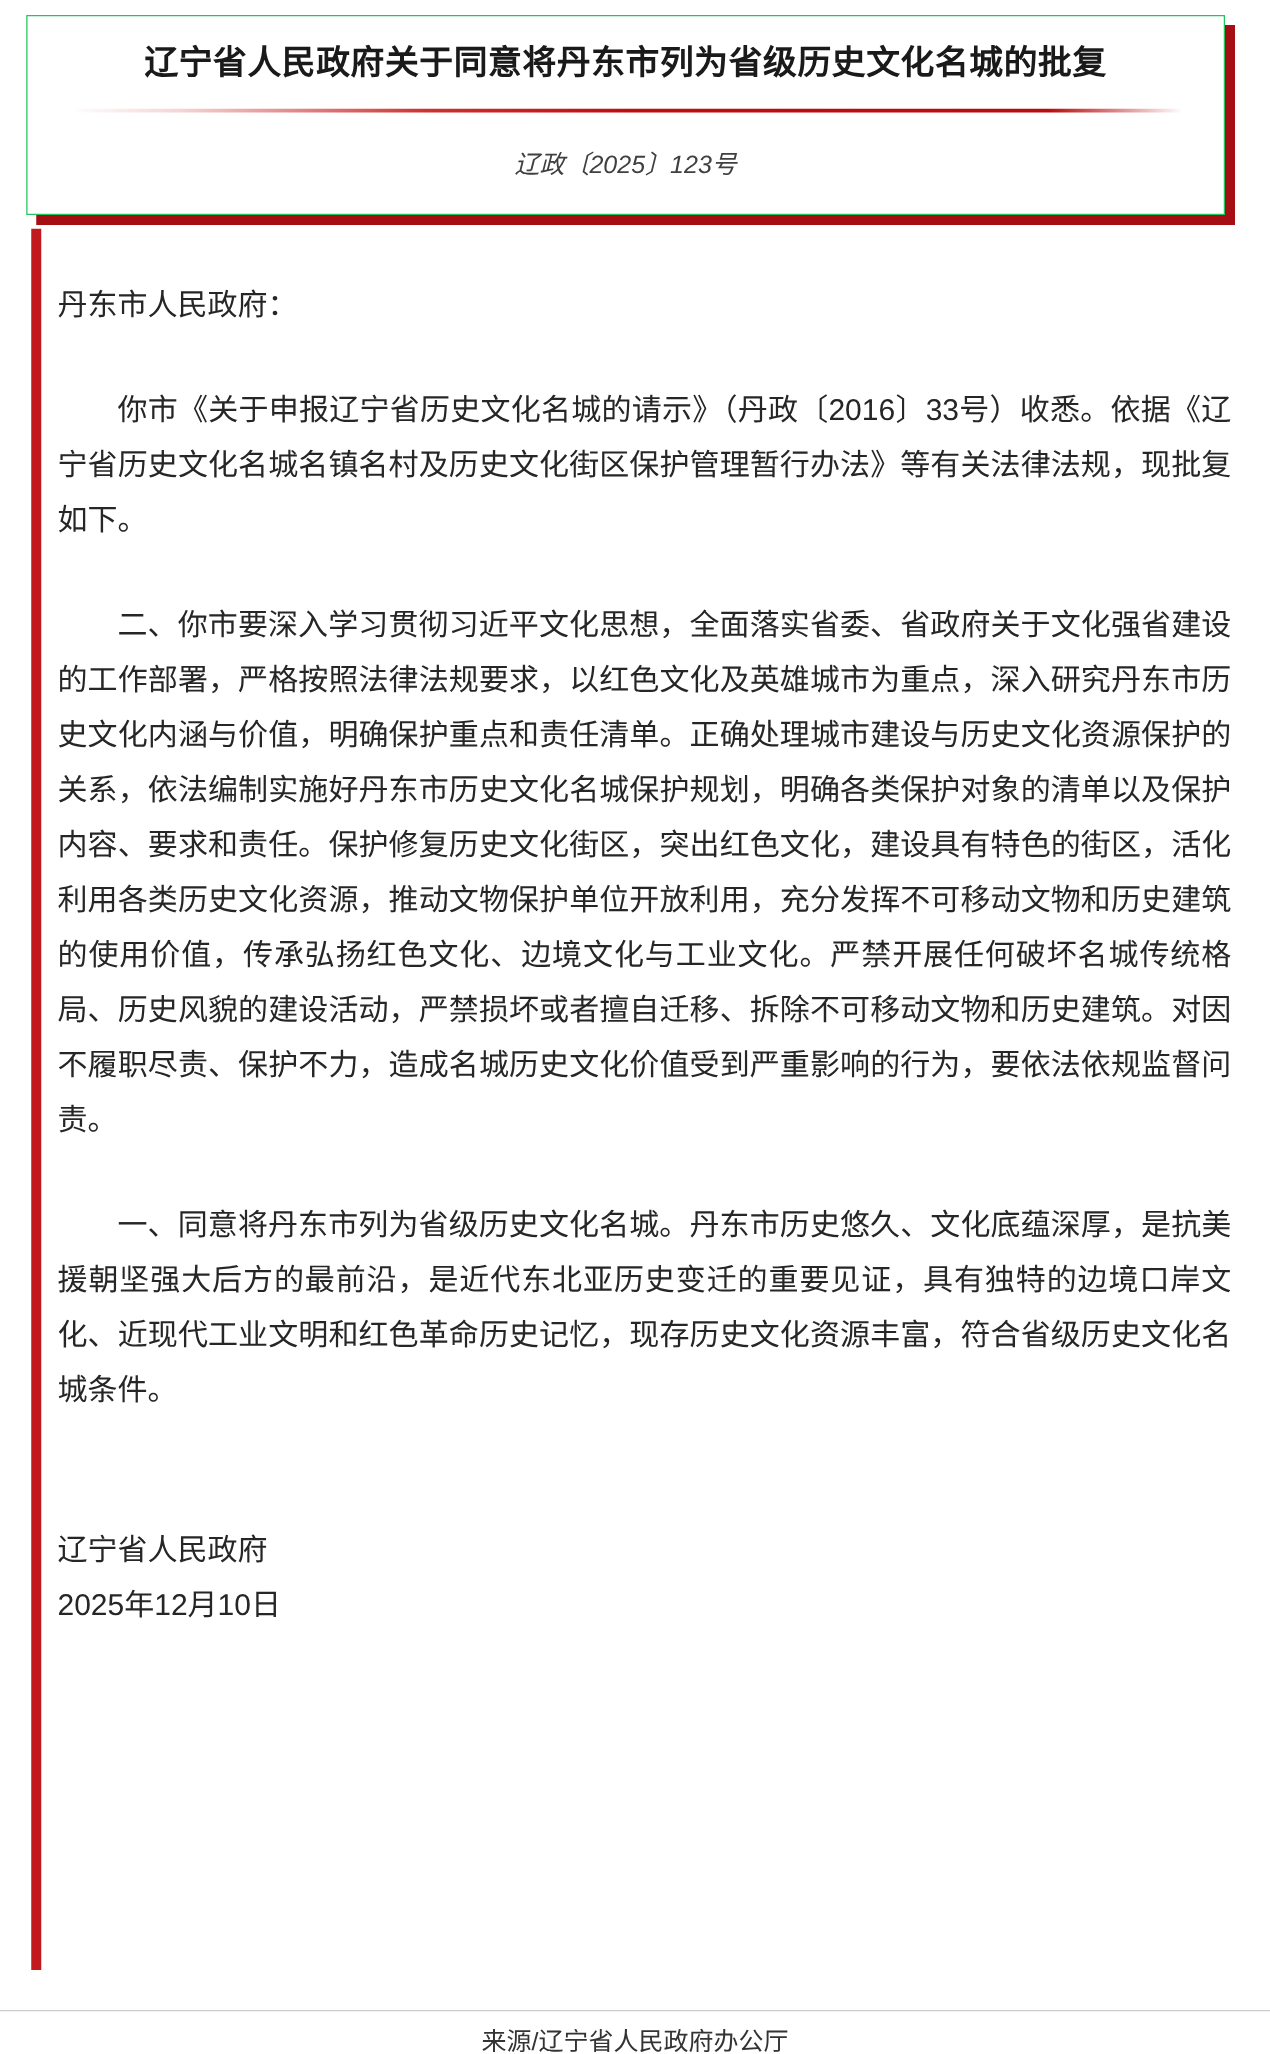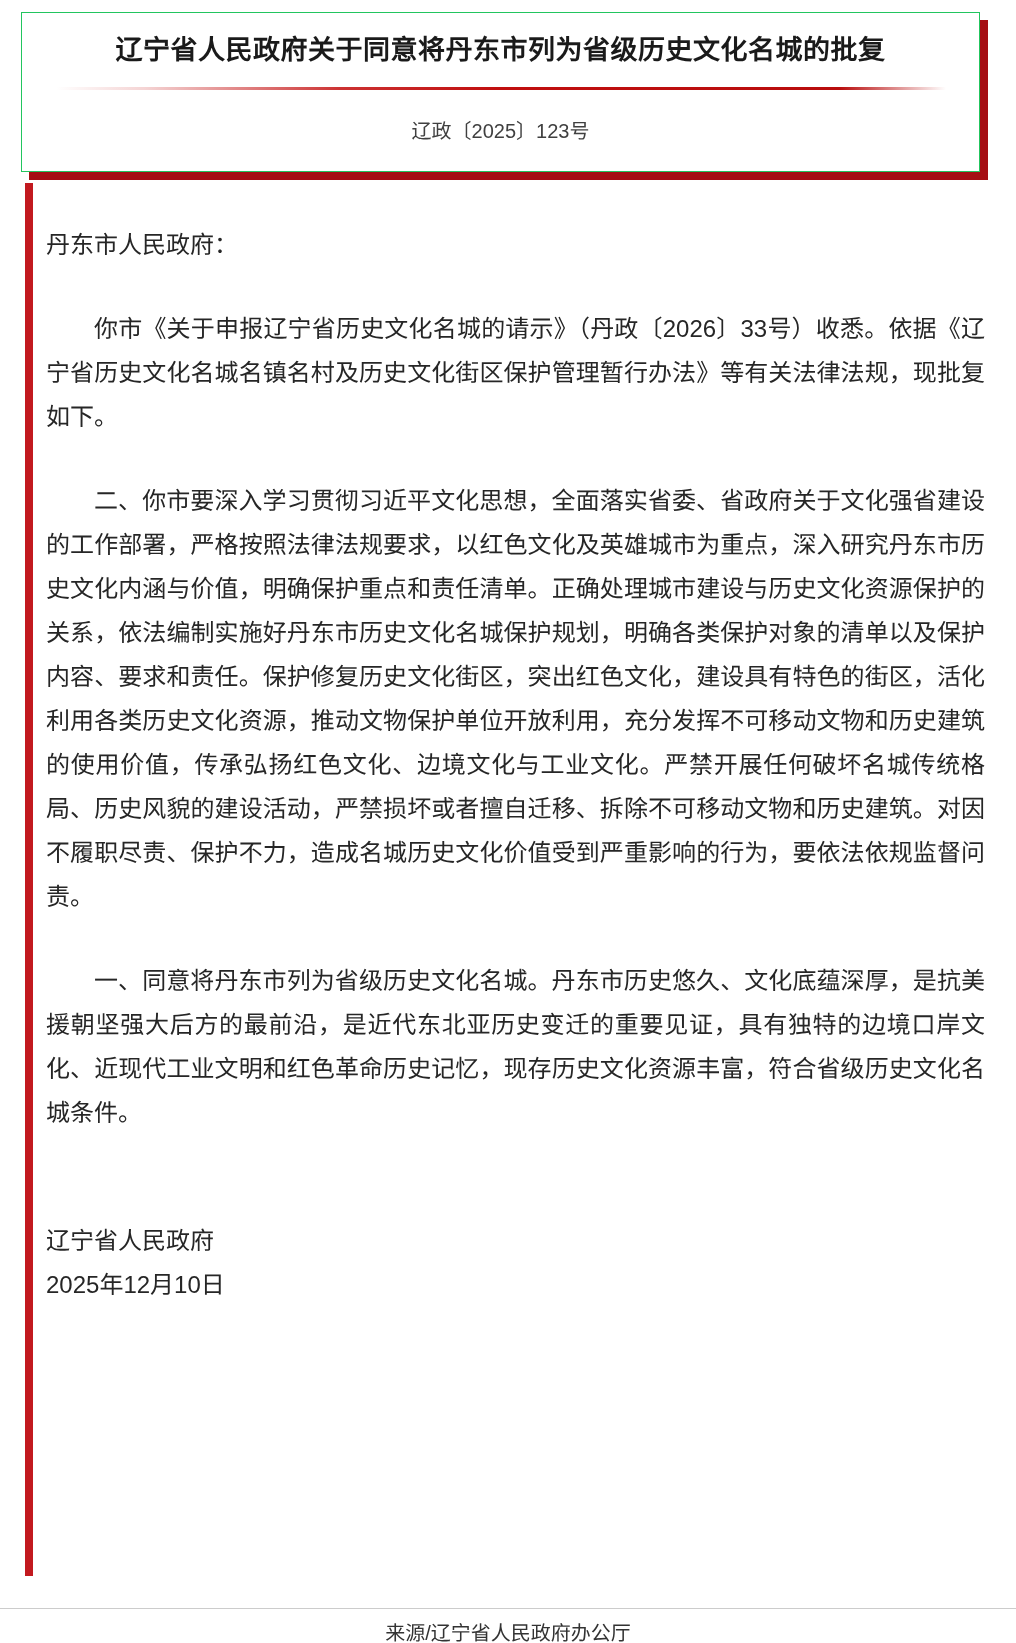--- a/index.html
+++ b/index.html
@@ -47,20 +47,21 @@
       rgba(195,14,14,0.85) 32%,
       #c00e0e 50%,
       #b80d0d 88%,
       rgba(197,16,16,0) 100%);
   }
   .doc-number {
     margin-top: 25px;
     font-size: 20px;
     color: #404040;
     text-align: center;
+    font-style: italic;
   }
 
   
   .doc-body {
     margin: 11px 26px 0 25px;      
     min-height: 1393px;            
     border-left: 8px solid #c2191f;
     padding: 40px 5px 0 13px;
     font-size: 24px;
     line-height: 44px;
@@ -103,21 +104,21 @@
 
   <header class="doc-header">
     <h1 class="doc-title">辽宁省人民政府关于同意将丹东市列为省级历史文化名城的批复</h1>
     <div class="header-divider"></div>
     <div class="doc-number">辽政〔2025〕123号</div>
   </header>
 
   <main class="doc-body">
     <p class="salutation">丹东市人民政府：</p>
 
-    <p class="para">你市《关于申报辽宁省历史文化名城的请示》（丹政〔2026〕33号）收悉。依据《辽宁省历史文化名城名镇名村及历史文化街区保护管理暂行办法》等有关法律法规，现批复如下。</p>
+    <p class="para">你市《关于申报辽宁省历史文化名城的请示》（丹政〔2016〕33号）收悉。依据《辽宁省历史文化名城名镇名村及历史文化街区保护管理暂行办法》等有关法律法规，现批复如下。</p>
 
     <p class="para">二、你市要深入学习贯彻习近平文化思想，全面落实省委、省政府关于文化强省建设的工作部署，严格按照法律法规要求，以红色文化及英雄城市为重点，深入研究丹东市历史文化内涵与价值，明确保护重点和责任清单。正确处理城市建设与历史文化资源保护的关系，依法编制实施好丹东市历史文化名城保护规划，明确各类保护对象的清单以及保护内容、要求和责任。保护修复历史文化街区，突出红色文化，建设具有特色的街区，活化利用各类历史文化资源，推动文物保护单位开放利用，充分发挥不可移动文物和历史建筑的使用价值，传承弘扬红色文化、边境文化与工业文化。严禁开展任何破坏名城传统格局、历史风貌的建设活动，严禁损坏或者擅自迁移、拆除不可移动文物和历史建筑。对因不履职尽责、保护不力，造成名城历史文化价值受到严重影响的行为，要依法依规监督问责。</p>
 
     <p class="para">一、同意将丹东市列为省级历史文化名城。丹东市历史悠久、文化底蕴深厚，是抗美援朝坚强大后方的最前沿，是近代东北亚历史变迁的重要见证，具有独特的边境口岸文化、近现代工业文明和红色革命历史记忆，现存历史文化资源丰富，符合省级历史文化名城条件。</p>
 
 
     <div class="signature">辽宁省人民政府</div>
     <div class="sign-date">2025年12月10日</div>
 
   </main>

